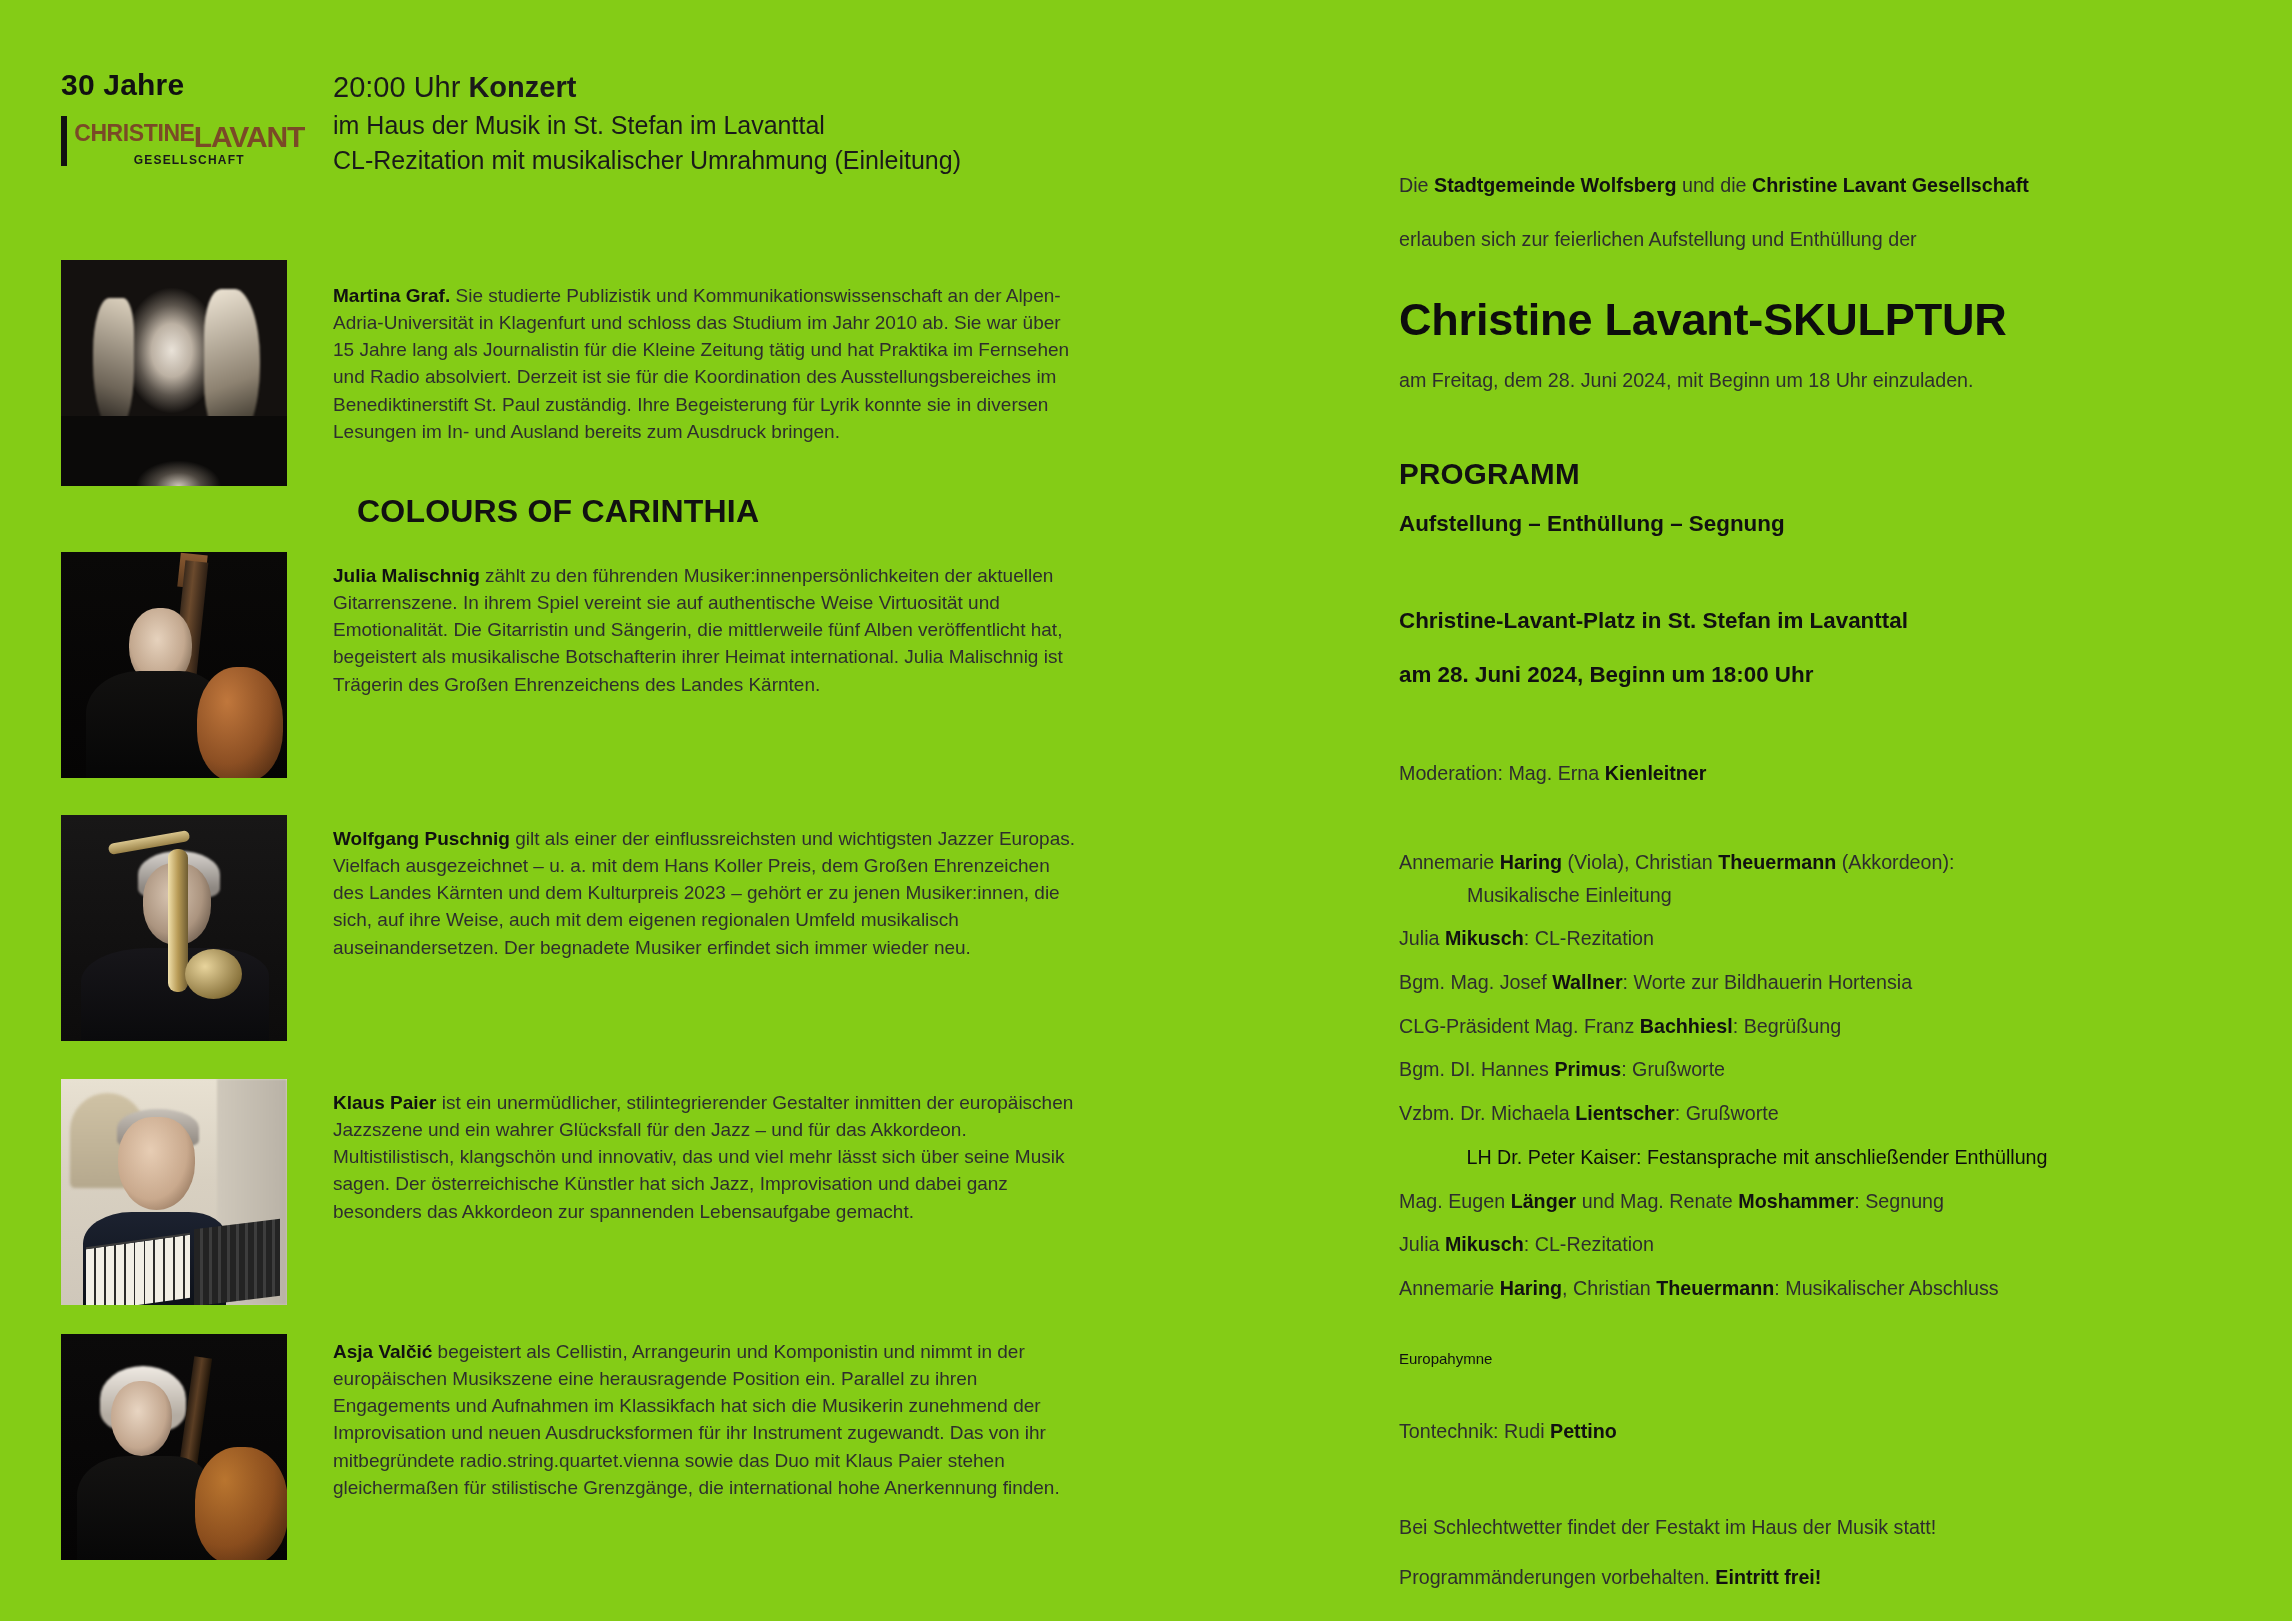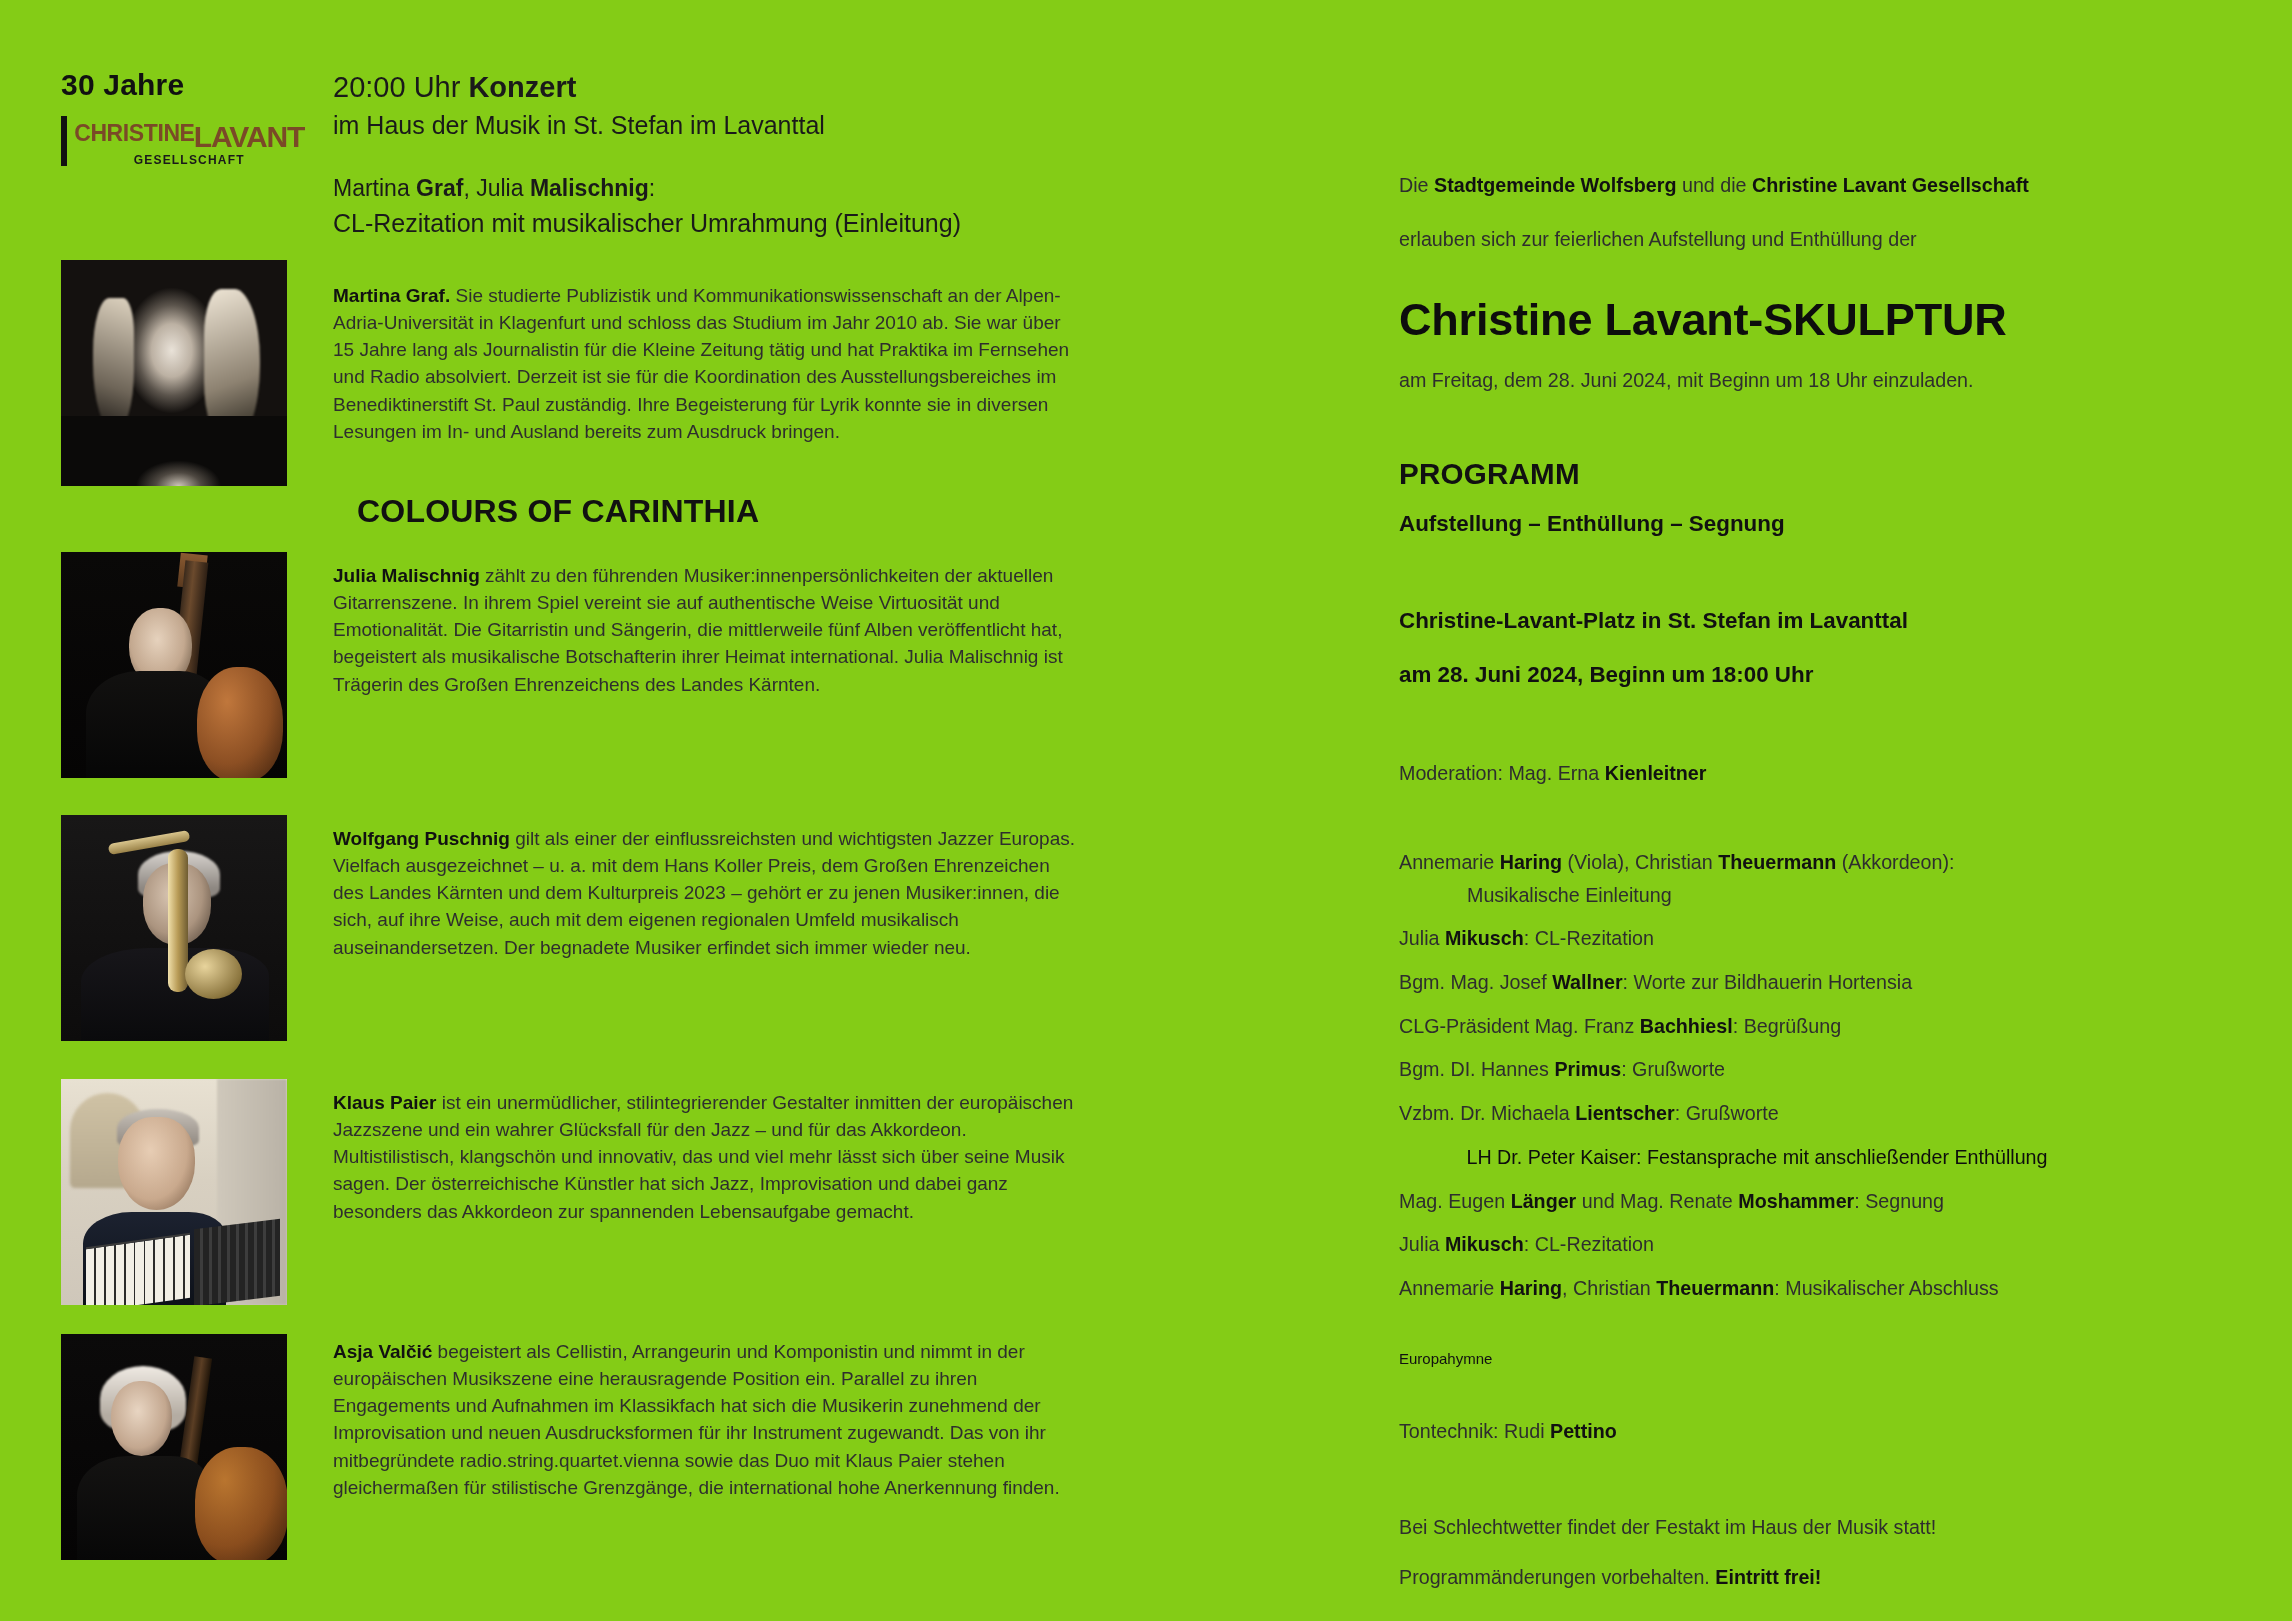--- a/index.html
+++ b/index.html
@@ -510,21 +510,20 @@
     <div class="body"></div>
     <div class="cello-body"></div>
   </div>
 
   <div id="middle-column">
 
     <p id="konzert-time-line"><span class="n">20:00 Uhr </span><span class="b">Konzert</span></p>
 
     <p id="konzert-venue-line">im Haus der Musik in St. Stefan im Lavanttal</p>
 
-    <p id="performers-line"><span>Martina </span><span class="b">Graf</span><span>, Julia </span><span class="b">Malischnig</span><span>:</span></p>
 
     <p id="recitation-line">CL-Rezitation mit musikalischer Umrahmung (Einleitung)</p>
 
     <p class="bio" id="bio-martina-graf"><span class="lead">Martina Graf.</span><span> Sie studierte Publizistik und Kommunikationswissenschaft an der Alpen-Adria-Universität in Klagenfurt und schloss das Studium im Jahr 2010 ab. Sie war über 15 Jahre lang als Journalistin für die Kleine Zeitung tätig und hat Praktika im Fernsehen und Radio absolviert. Derzeit ist sie für die Koordination des Ausstellungsbereiches im Benediktinerstift St. Paul zuständig. Ihre Begeisterung für Lyrik konnte sie in diversen Lesungen im In- und Ausland bereits zum Ausdruck bringen.</span></p>
 
     <h2 id="colours-of-carinthia-heading">COLOURS OF CARINTHIA</h2>
 
     <p class="bio" id="bio-julia-malischnig"><span class="lead">Julia Malischnig</span><span> zählt zu den führenden Musiker:innenpersönlichkeiten der aktuellen Gitarrenszene. In ihrem Spiel vereint sie auf authentische Weise Virtuosität und Emotionalität. Die Gitarristin und Sängerin, die mittlerweile fünf Alben veröffentlicht hat, begeistert als musikalische Botschafterin ihrer Heimat international. Julia Malischnig ist Trägerin des Großen Ehrenzeichens des Landes Kärnten.</span></p>
 
     <p class="bio" id="bio-wolfgang-puschnig"><span class="lead">Wolfgang Puschnig</span><span> gilt als einer der einflussreichsten und wichtigsten Jazzer Europas. Vielfach ausgezeichnet – u. a. mit dem Hans Koller Preis, dem Großen Ehrenzeichen des Landes Kärnten und dem Kulturpreis 2023 – gehört er zu jenen Musiker:innen, die sich, auf ihre Weise, auch mit dem eigenen regionalen Umfeld musikalisch auseinandersetzen. Der begnadete Musiker erfindet sich immer wieder neu.</span></p>

